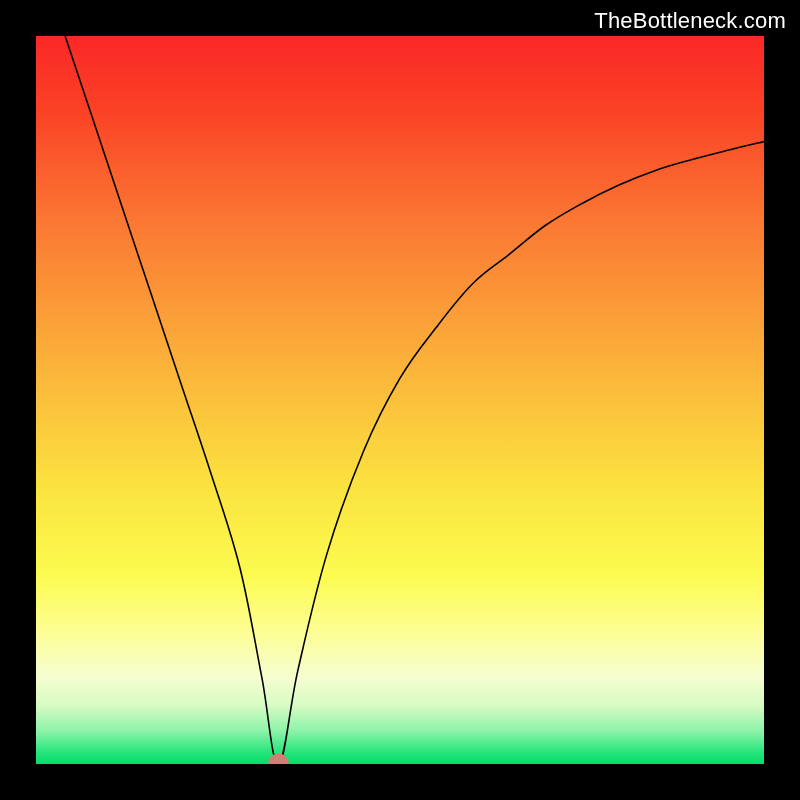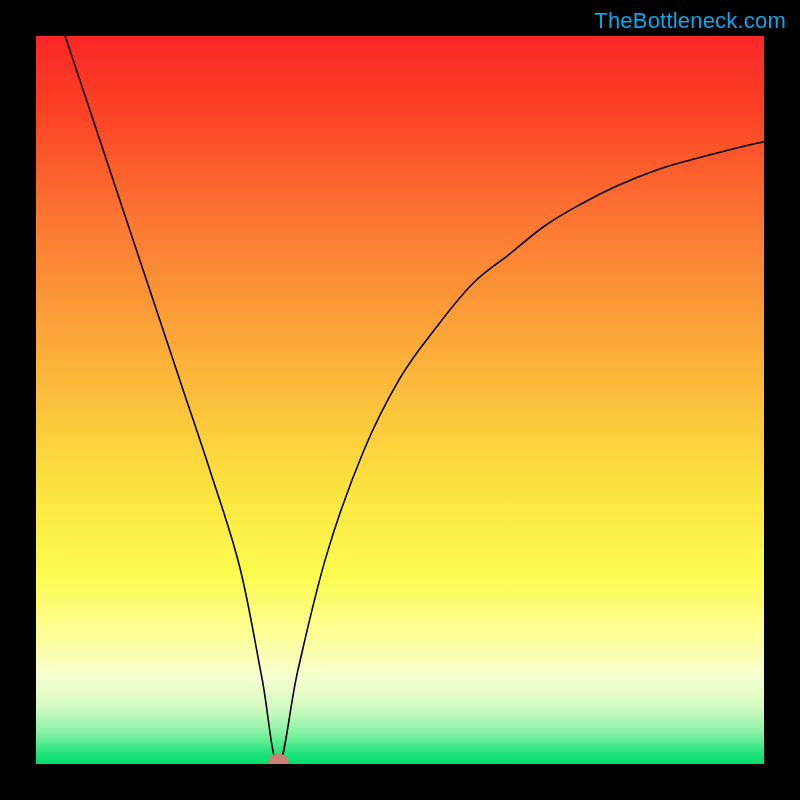--- a/index.html
+++ b/index.html
@@ -16,21 +16,21 @@
     left: 36px;
     top: 36px;
     width: 728px;
     height: 728px;
     overflow: hidden;
   }
   .watermark {
     position: absolute;
     top: 8px;
     right: 14px;
-    color: #0ea5e9;
+    color: #ffffff;
     font-size: 22px;
     font-weight: 500;
     letter-spacing: 0.2px;
     z-index: 10;
   }
   svg {
     display: block;
   }
 </style>
 </head>

